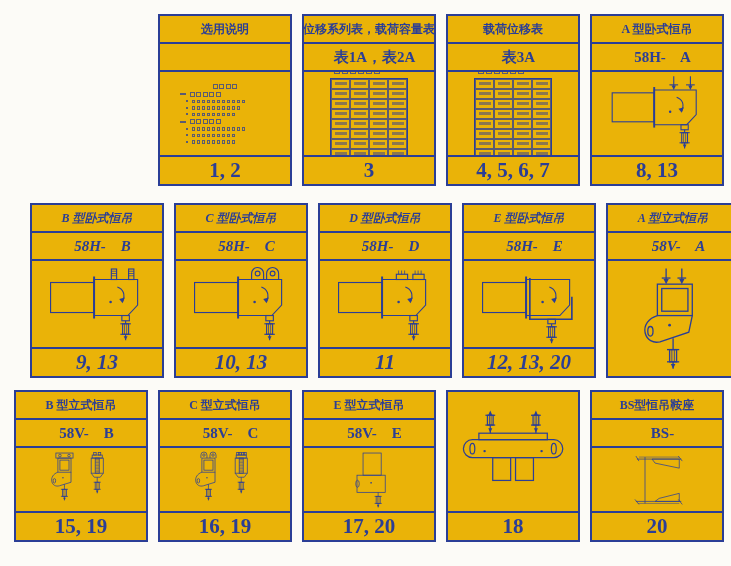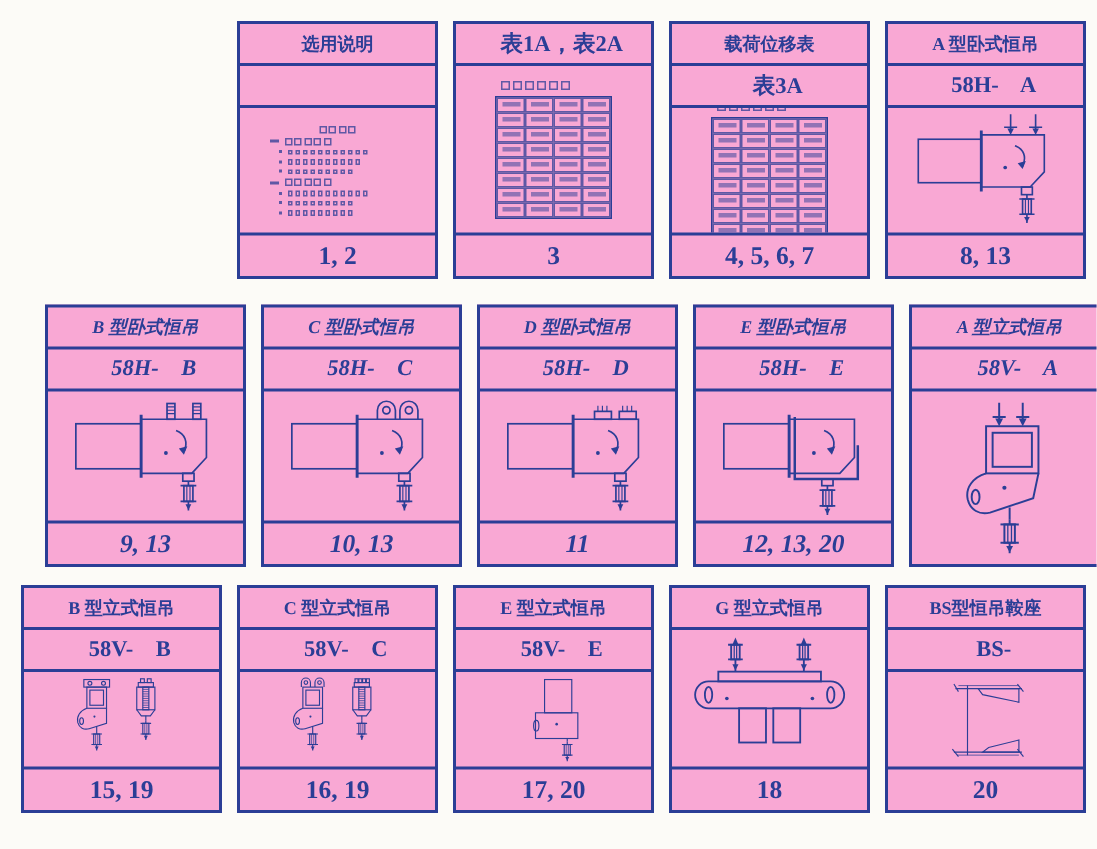--- a/index.html
+++ b/index.html
@@ -7,41 +7,41 @@
   body{
     width:731px;height:566px;position:relative;overflow:hidden;
     background:#fcfbf7;color:var(--ink);
     font-family:"Liberation Serif","DejaVu Serif",serif;
   }
   .row{position:absolute;display:flex;gap:10px;}
   #row0{left:158px;top:14px;height:172px;}
   #row1{left:30px;top:203px;height:175px;font-style:italic;}
   #row2{left:14px;top:390px;height:152px;}
   .panel{
-    width:134px;box-sizing:border-box;background:#f9a8d4;
+    width:134px;box-sizing:border-box;background:#eab308;
     border:2px solid var(--ink);
     display:flex;flex-direction:column;
   }
   .p-title{
     height:26px;flex:0 0 26px;display:flex;align-items:center;justify-content:center;
     font-weight:bold;font-size:12px;letter-spacing:0px;white-space:pre;
     border-bottom:2px solid var(--ink);overflow:hidden;
   }
   .p-code{
     height:26px;flex:0 0 26px;display:flex;align-items:center;justify-content:center;
     font-size:15px;font-weight:bold;white-space:pre;
     border-bottom:2px solid var(--ink);overflow:hidden;padding-left:11px;
   }
   .p-body{
     flex:1 1 auto;display:flex;align-items:center;justify-content:center;
     overflow:hidden;position:relative;
   }
   .p-footer{
     height:27px;flex:0 0 27px;display:flex;align-items:center;justify-content:center;
-    font-size:17px;font-weight:bold;white-space:pre;
+    font-size:21px;font-weight:bold;white-space:pre;
     border-top:2px solid var(--ink);overflow:hidden;
   }
   .fig{width:100%;height:100%;display:flex;align-items:center;justify-content:center;}
   .fig svg{width:94%;height:96%;}
   .fig svg *{stroke:var(--ink);stroke-width:1.5;fill:none;stroke-linecap:butt;}
   .fig svg .f{fill:var(--ink);stroke:none;}
   
   .mini{display:flex;flex-direction:column;align-items:center;}
   .mini .cap{display:flex;gap:2px;align-self:flex-start;margin:0 0 4px 4px;}
   .mini .cap i{width:4px;height:4px;border:1px solid var(--ink-soft);}
@@ -166,20 +166,21 @@
             <span class="bx s4"></span>
             <span class="bx s4"></span>
             <span class="bx s4"></span>
             <span class="bx s4"></span>
           </div>
         </div>
       </div>
     <div class="p-footer">1, 2</div>
   </section>
   <section class="panel">
+    <div class="p-title">位移系列表，载荷容量表</div>
     <div class="p-code">表1A，表2A</div>
     <div class="p-body fig">
         <div class="mini">
       <div class="cap">
             <i></i>
             <i></i>
             <i></i>
             <i></i>
             <i></i>
             <i></i>
@@ -701,21 +702,20 @@
 <line style="stroke-width:1" x1="86.6" y1="94" x2="86.6" y2="108"></line>
 <line style="stroke-width:1" x1="89.4" y1="94" x2="89.4" y2="108"></line>
 <line x1="81" y1="108" x2="95" y2="108"></line>
 <line x1="88" y1="108" x2="88" y2="116"></line>
 <path class="f" d="M85.4,110.5 h5.2 l-2.6,5 z"></path>
         </svg>
       </div>
     <div class="p-footer">17, 20</div>
   </section>
   <section class="panel">
-    <div class="p-title">G 型立式恒吊</div>
     <div class="p-body fig">
         <svg viewBox="0 0 150 104" preserveAspectRatio="xMidYMid meet">
           <path class="f" d="M44.5,8 L47,2 L49.5,8 Z"></path>
 <line x1="47" y1="5" x2="47" y2="8"></line>
 <line x1="41" y1="8" x2="53" y2="8"></line>
 <rect x="43.5" y="8" width="7" height="12"></rect>
 <line style="stroke-width:1" x1="46" y1="8" x2="46" y2="20"></line>
 <line style="stroke-width:1" x1="48" y1="8" x2="48" y2="20"></line>
 <line x1="41" y1="20" x2="53" y2="20"></line>
 <line x1="47" y1="20" x2="47" y2="30"></line>

